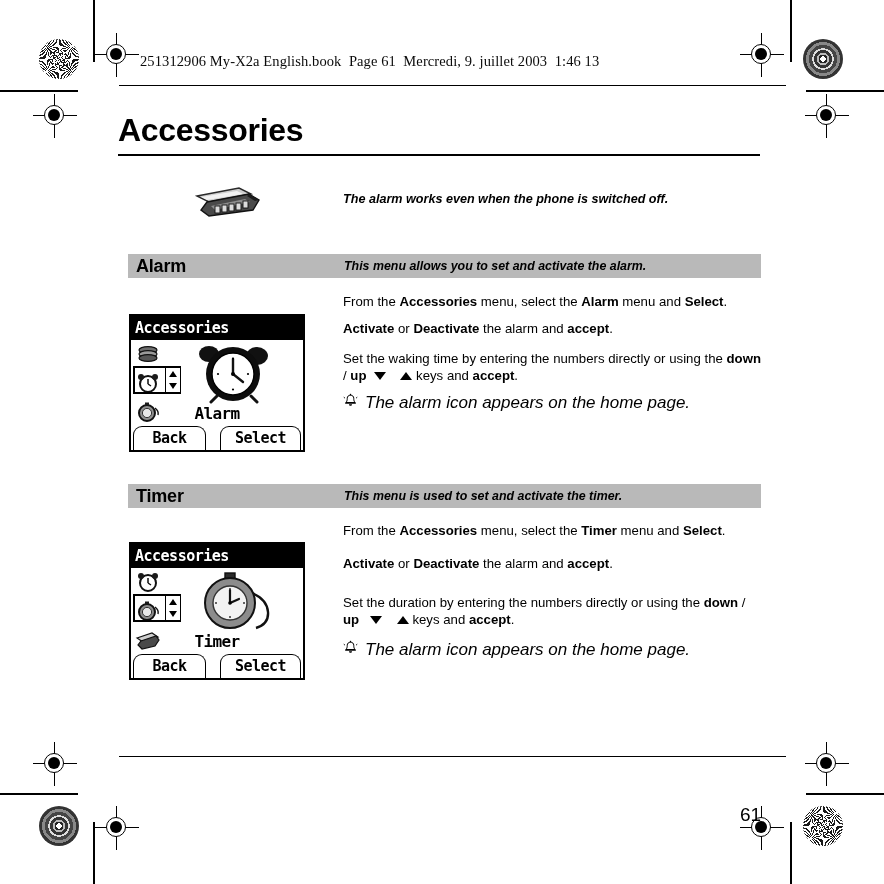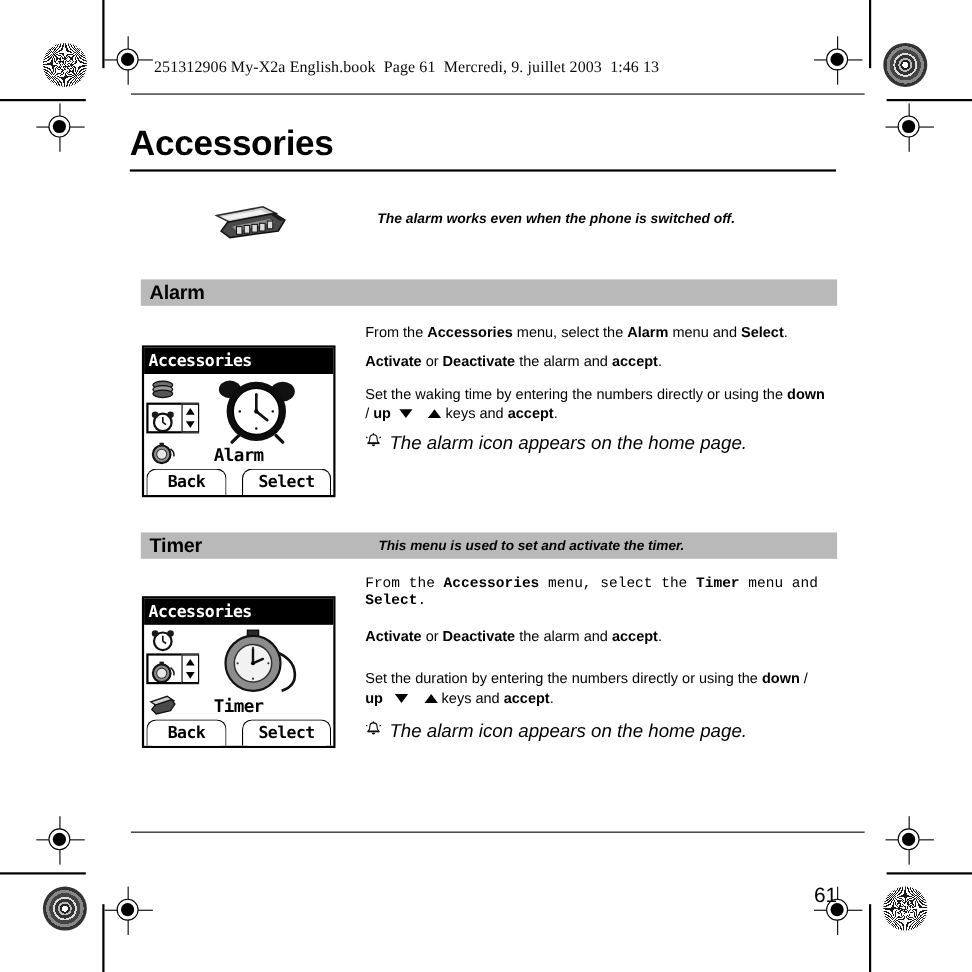--- a/index.html
+++ b/index.html
@@ -68,21 +68,21 @@
     position:absolute;left:128px;width:633px;height:24px;
     background:#b9b9b9;
   }
   .sect-band .sect-title{
     position:absolute;left:8px;top:2px;font-size:18px;font-weight:bold;letter-spacing:-.2px;
   }
   .sect-band .sect-sub{
     position:absolute;left:216px;top:5px;font-size:12.4px;font-style:italic;font-weight:bold;
   }
 
-  .body-col{position:absolute;left:332px;width:418px;font-size:13.2px;line-height:1.12;}
+  .body-col{position:absolute;left:343px;width:418px;font-size:13.2px;line-height:1.12;}
   .body-col p{margin:0 0 12px 0;}
   .just{text-align:justify;}
   .b{font-weight:bold;}
   .note-line{display:flex;align-items:flex-start;gap:7px;font-style:italic;}
   .note-line .txt{font-size:17px;font-style:italic;}
 
   .tri-d,.tri-u{display:inline-block;width:0;height:0;vertical-align:middle;}
   .tri-d{border-left:6px solid transparent;border-right:6px solid transparent;border-top:8px solid #000;}
   .tri-u{border-left:6px solid transparent;border-right:6px solid transparent;border-bottom:8px solid #000;}
 
@@ -224,20 +224,21 @@
         <rect x="36" y="22" width="5" height="7" fill="#dcdcdc" stroke="#111" stroke-width=".9"></rect>
         <rect x="43" y="21" width="5" height="7" fill="#dcdcdc" stroke="#111" stroke-width=".9"></rect>
         <rect x="50" y="19" width="5" height="7" fill="#dcdcdc" stroke="#111" stroke-width=".9"></rect>
         <polygon points="56,12 66,18 62,19 54,14" fill="#1c1c1c"></polygon>
       </g>
     </svg>
   </div>
 
   <div class="sect-band" style="top:254px;">
     <div class="sect-title">Alarm</div>
+    <div class="sect-sub">This menu allows you to set and activate the alarm.</div>
   </div>
 
   <div class="body-col" style="top:295px;">
     <p>
       <span>From the </span><span class="b">Accessories</span><span> menu, select the </span><span class="b">Alarm</span><span> menu and </span><span class="b">Select</span><span>.</span>
     </p>
     <p style="margin-bottom:13px;">
       <span class="b">Activate</span><span> or </span><span class="b">Deactivate</span><span> the alarm and </span><span class="b">accept</span><span>.</span>
     </p>
     <p class="just" style="line-height:1.30;margin-bottom:9px;">
@@ -312,21 +313,21 @@
       </div>
     </div>
   </div>
 
   <div class="sect-band" style="top:484px;">
     <div class="sect-title">Timer</div>
     <div class="sect-sub">This menu is used to set and activate the timer.</div>
   </div>
 
   <div class="body-col" style="top:524px;">
-    <p style="margin-bottom:18px;font-family:Liberation Mono, monospace;">
+    <p style="margin-bottom:18px;">
       <span>From the </span><span class="b">Accessories</span><span> menu, select the </span><span class="b">Timer</span><span> menu and </span><span class="b">Select</span><span>.</span>
     </p>
     <p style="margin-bottom:22px;">
       <span class="b">Activate</span><span> or </span><span class="b">Deactivate</span><span> the alarm and </span><span class="b">accept</span><span>.</span>
     </p>
     <p style="line-height:1.30;margin-bottom:12px;">
       <span>Set the duration by entering the numbers directly or using the </span><span class="b">down</span><span> / </span><span class="b">up</span><span>&nbsp;&nbsp;&nbsp;</span><span class="tri-d"></span><span>&nbsp;&nbsp;&nbsp;&nbsp;</span><span class="tri-u"></span><span> keys and </span><span class="b">accept</span><span>.</span>
     </p>
     <div class="note-line">
       <span>

